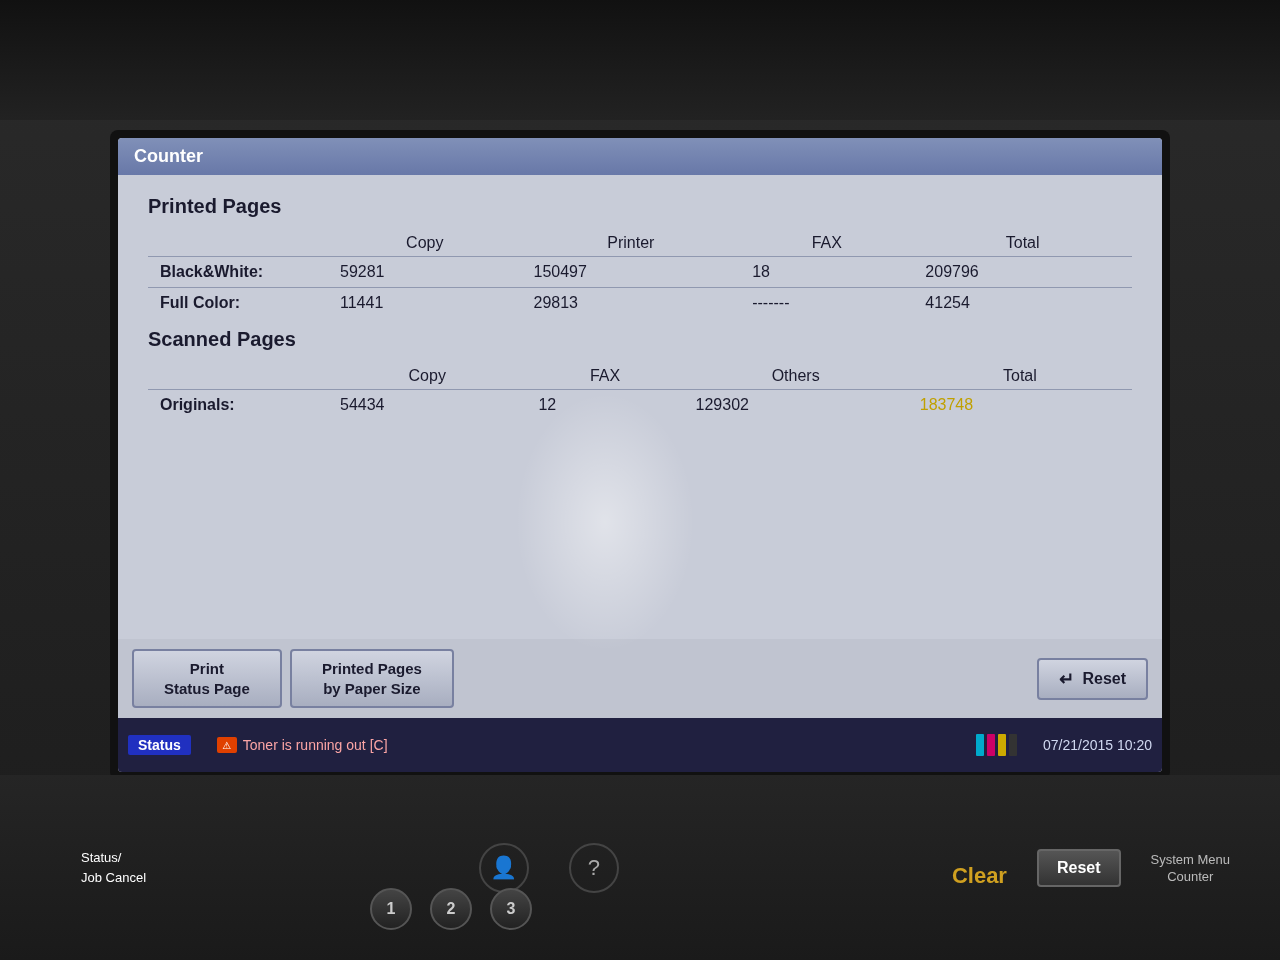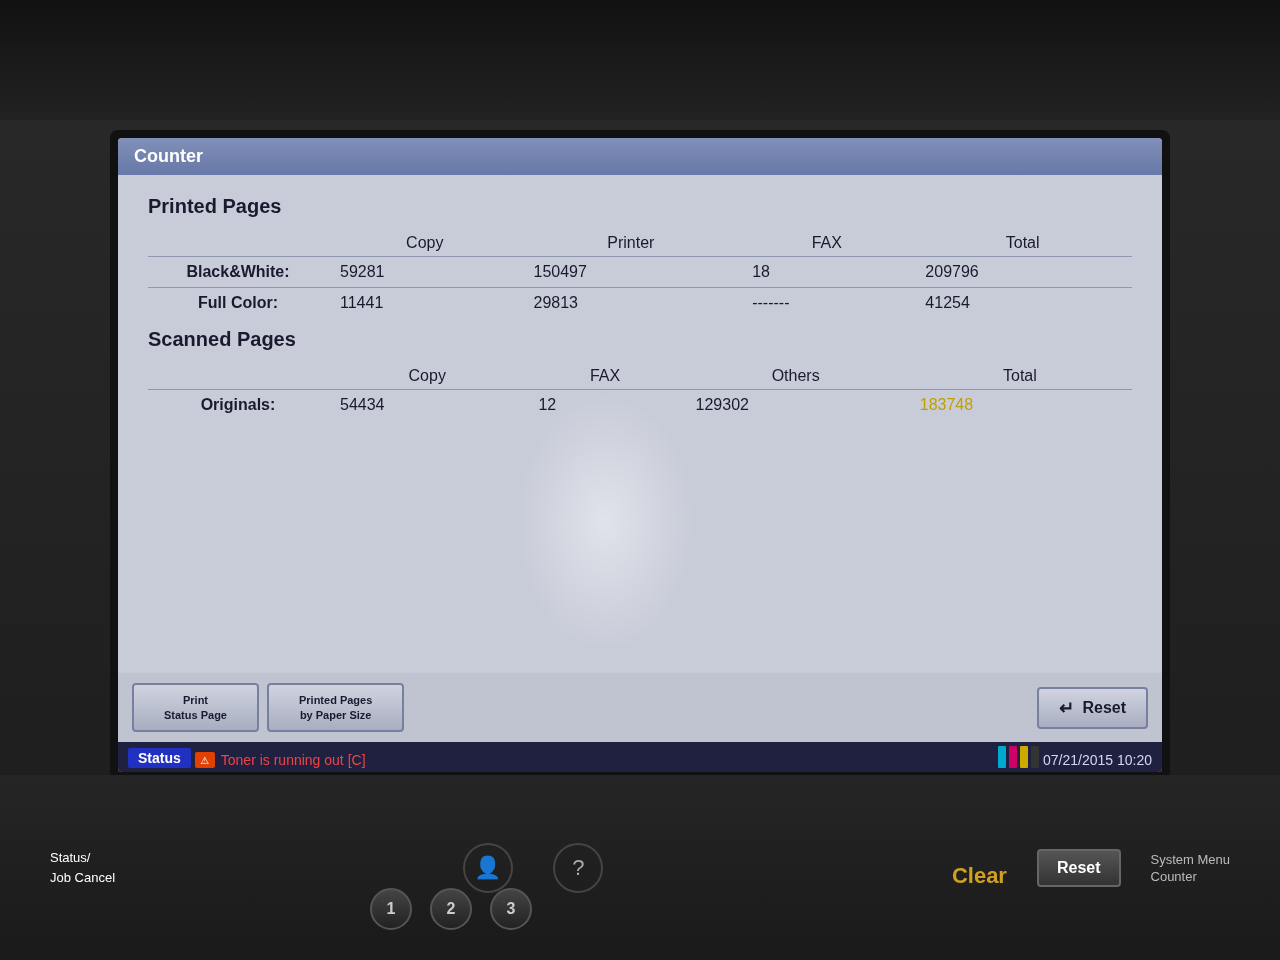--- a/index.html
+++ b/index.html
@@ -101,21 +101,21 @@
     }
 
     .data-table td {
       font-size: 16px;
       color: #1a1a2e;
       padding: 6px 12px;
       border-top: 1px solid #9098b0;
     }
 
     .data-table td:first-child {
-      text-align: center;
+      text-align: left;
       font-weight: bold;
     }
 
     
     .scanned-section {
     }
 
     
     .bottom-bar {
       background: #c0c4d0;
@@ -124,21 +124,21 @@
       align-items: center;
       gap: 8px;
       flex-shrink: 0;
     }
 
     .action-button {
       background: linear-gradient(180deg, #d0d4e0 0%, #a8aec0 100%);
       border: 2px solid #7880a0;
       border-radius: 4px;
       padding: 8px 30px;
-      font-size: 11px;
+      font-size: 15px;
       font-weight: bold;
       color: #1a1a2e;
       cursor: pointer;
       text-align: center;
       line-height: 1.3;
       min-width: 120px;
     }
 
     .spacer { flex: 1; }
 
@@ -159,24 +159,24 @@
     }
 
     .enter-icon {
       font-size: 18px;
     }
 
     
     .status-bar {
       background: #202040;
       display: flex;
-      align-items: flex-end;
-      padding: 4px 10px;
+      align-items: center;
+      padding: 16px 10px;
       flex-shrink: 0;
-      gap: 4px;
+      gap: 26px;
     }
 
     .status-label {
       background: #2030c0;
       color: white;
       font-size: 14px;
       padding: 2px 10px;
       border-radius: 2px;
       font-weight: bold;
     }
@@ -191,21 +191,21 @@
       width: 20px;
       height: 16px;
       background: #e04000;
       border-radius: 2px;
       display: inline-flex;
       align-items: center;
       justify-content: center;
     }
 
     .warning-text {
-      color: #ef4444;
+      color: #fca5a5;
       font-size: 14px;
     }
 
     .status-spacer { flex: 1; }
 
     .color-bars {
       display: flex;
       gap: 3px;
       align-items: center;
     }
@@ -231,20 +231,21 @@
       display: flex;
       align-items: center;
       justify-content: space-between;
       padding: 20px 50px;
     }
 
     .bottom-left {
       display: flex;
       flex-direction: column;
       align-items: flex-start;
+      margin-left: 31px;
     }
 
     .status-job-btn {
       color: #fff;
       font-size: 13px;
       line-height: 1.5;
     }
 
     .bottom-icons {
       display: flex;
@@ -284,21 +285,21 @@
       color: white;
       font-size: 16px;
       font-weight: bold;
       padding: 8px 18px;
       cursor: pointer;
     }
 
     .system-menu-counter {
       display: flex;
       flex-direction: column;
-      align-items: flex-start;
+      align-items: center;
       gap: 2px;
     }
 
     .sys-menu-text {
       color: #bbb;
       font-size: 13px;
     }
 
     .counter-text {
       color: #bbb;

